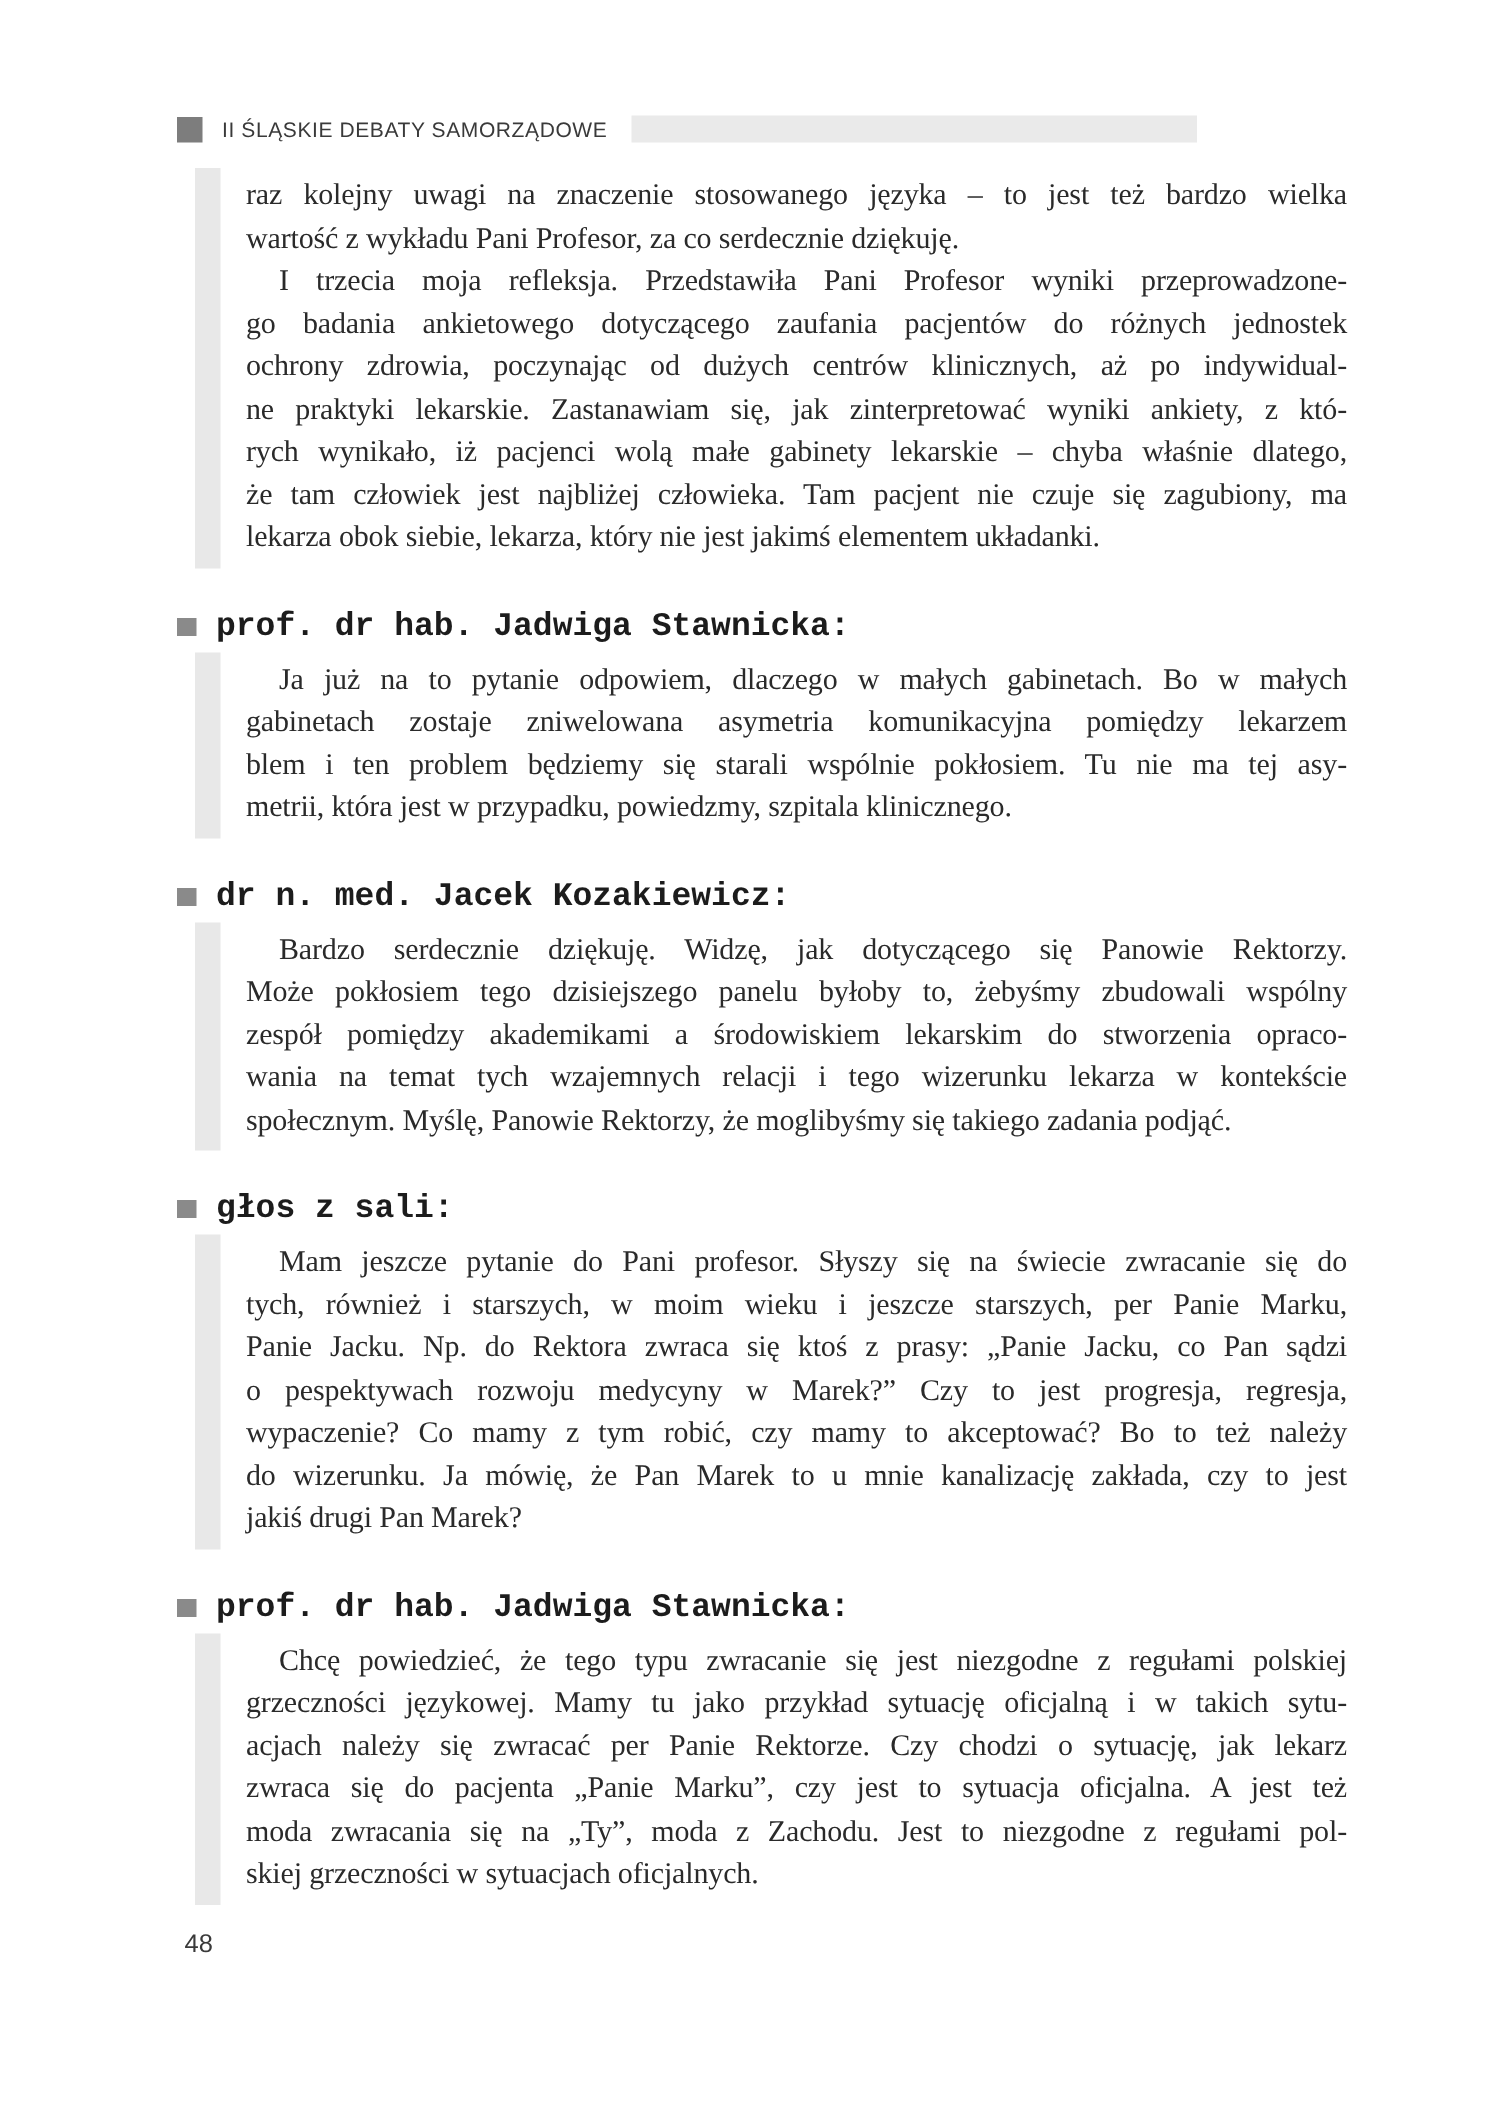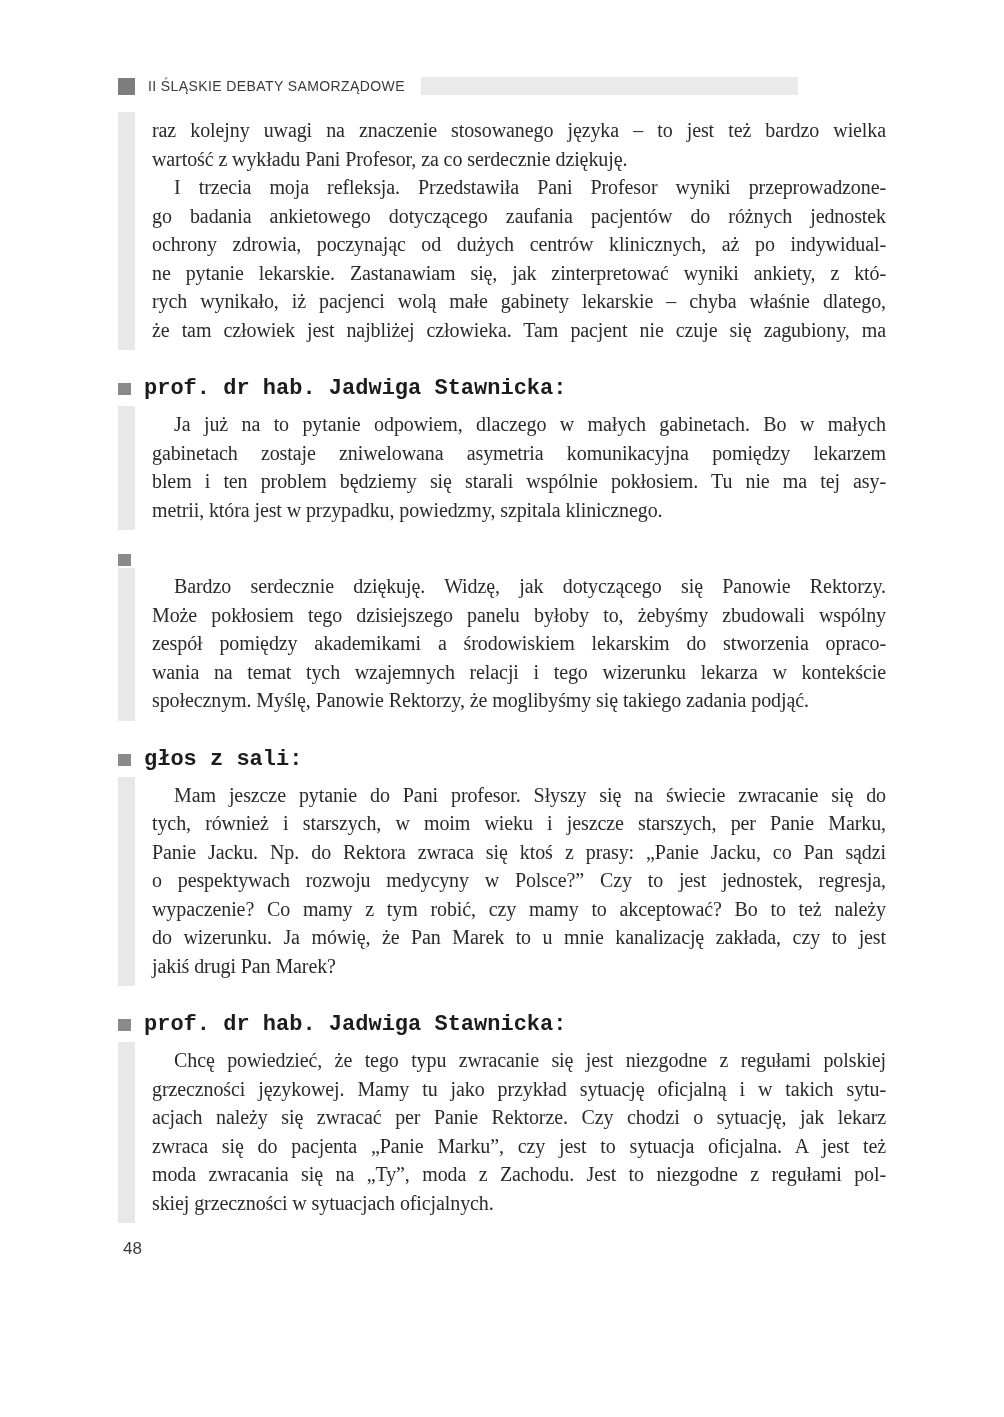--- a/index.html
+++ b/index.html
@@ -26,21 +26,21 @@
   .hdr{display:flex;align-items:center;height:18px;}
   .hdr-square{width:17px;height:17px;background:var(--c-marker-dark);flex:0 0 auto;}
   .hdr-title{
     font-family:"Liberation Sans","DejaVu Sans",sans-serif;
     font-size:14px;letter-spacing:.4px;color:var(--c-headertext);
     margin:0 16px 0 13px;white-space:nowrap;
   }
   .hdr-bar{flex:1 1 auto;height:18px;background:var(--c-headerbar);}
   
   .body{margin-top:21px;}
-  .block{position:relative;padding-left:34px;margin-top:6px;}
+  .block{position:relative;padding-left:34px;margin-top:6px;margin-left:12px;}
   .vbar{position:absolute;left:0;top:-4px;bottom:-6px;width:17px;background:var(--c-sidebar);}
   .para-group{width:734px;}
   .line{
     font-size:20px;line-height:28.5px;letter-spacing:-0.1px;
     text-align:justify;text-align-last:justify;
   }
   .line.last{text-align-last:left;}
   .line.indent{text-indent:22px;}
   
   .speaker-row{display:flex;align-items:center;margin:30px 0 4px 0;font-family:Liberation Mono, monospace;}
@@ -68,40 +68,42 @@
 
   <main class="body">
       <div class="block">
         <div class="vbar"></div>
         <div class="para-group">
           <div class="line">raz kolejny uwagi na znaczenie stosowanego języka – to jest też bardzo wielka</div>
           <div class="line last">wartość z wykładu Pani Profesor, za co serdecznie dziękuję.</div>
           <div class="line indent">I trzecia moja refleksja. Przedstawiła Pani Profesor wyniki przeprowadzone-</div>
           <div class="line">go badania ankietowego dotyczącego zaufania pacjentów do różnych jednostek</div>
           <div class="line">ochrony zdrowia, poczynając od dużych centrów klinicznych, aż po indywidual-</div>
-          <div class="line">ne pytanie lekarskie. Zastanawiam się, jak zinterpretować wyniki ankiety, z któ-</div>
+          <div class="line">ne praktyki lekarskie. Zastanawiam się, jak zinterpretować wyniki ankiety, z któ-</div>
           <div class="line">rych wynikało, iż pacjenci wolą małe gabinety lekarskie – chyba właśnie dlatego,</div>
           <div class="line">że tam człowiek jest najbliżej człowieka. Tam pacjent nie czuje się zagubiony, ma</div>
+          <div class="line last">lekarza obok siebie, lekarza, który nie jest jakimś elementem układanki.</div>
         </div>
       </div>
       <div class="speaker-row">
         <span class="bullet"></span>
         <span class="speaker-label">prof. dr hab. Jadwiga Stawnicka:</span>
       </div>
       <div class="block">
         <div class="vbar"></div>
         <div class="para-group">
           <div class="line indent">Ja już na to pytanie odpowiem, dlaczego w małych gabinetach. Bo w małych</div>
           <div class="line">gabinetach zostaje zniwelowana asymetria komunikacyjna pomiędzy lekarzem</div>
           <div class="line">blem i ten problem będziemy się starali wspólnie pokłosiem. Tu nie ma tej asy-</div>
           <div class="line last">metrii, która jest w przypadku, powiedzmy, szpitala klinicznego.</div>
         </div>
       </div>
       <div class="speaker-row">
         <span class="bullet"></span>
+        <span class="speaker-label">dr n. med. Jacek Kozakiewicz:</span>
       </div>
       <div class="block">
         <div class="vbar"></div>
         <div class="para-group">
           <div class="line indent">Bardzo serdecznie dziękuję. Widzę, jak dotyczącego się Panowie Rektorzy.</div>
           <div class="line">Może pokłosiem tego dzisiejszego panelu byłoby to, żebyśmy zbudowali wspólny</div>
           <div class="line">zespół pomiędzy akademikami a środowiskiem lekarskim do stworzenia opraco-</div>
           <div class="line">wania na temat tych wzajemnych relacji i tego wizerunku lekarza w kontekście</div>
           <div class="line last">społecznym. Myślę, Panowie Rektorzy, że moglibyśmy się takiego zadania podjąć.</div>
         </div>
@@ -109,21 +111,21 @@
       <div class="speaker-row">
         <span class="bullet"></span>
         <span class="speaker-label">głos z sali:</span>
       </div>
       <div class="block">
         <div class="vbar"></div>
         <div class="para-group">
           <div class="line indent">Mam jeszcze pytanie do Pani profesor. Słyszy się na świecie zwracanie się do</div>
           <div class="line">tych, również i starszych, w moim wieku i jeszcze starszych, per Panie Marku,</div>
           <div class="line">Panie Jacku. Np. do Rektora zwraca się ktoś z prasy: „Panie Jacku, co Pan sądzi</div>
-          <div class="line">o pespektywach rozwoju medycyny w Polsce?” Czy to jest jednostek, regresja,</div>
+          <div class="line">o pespektywach rozwoju medycyny w Marek?” Czy to jest progresja, regresja,</div>
           <div class="line">wypaczenie? Co mamy z tym robić, czy mamy to akceptować? Bo to też należy</div>
           <div class="line">do wizerunku. Ja mówię, że Pan Marek to u mnie kanalizację zakłada, czy to jest</div>
           <div class="line last">jakiś drugi Pan Marek?</div>
         </div>
       </div>
       <div class="speaker-row">
         <span class="bullet"></span>
         <span class="speaker-label">prof. dr hab. Jadwiga Stawnicka:</span>
       </div>
       <div class="block">

